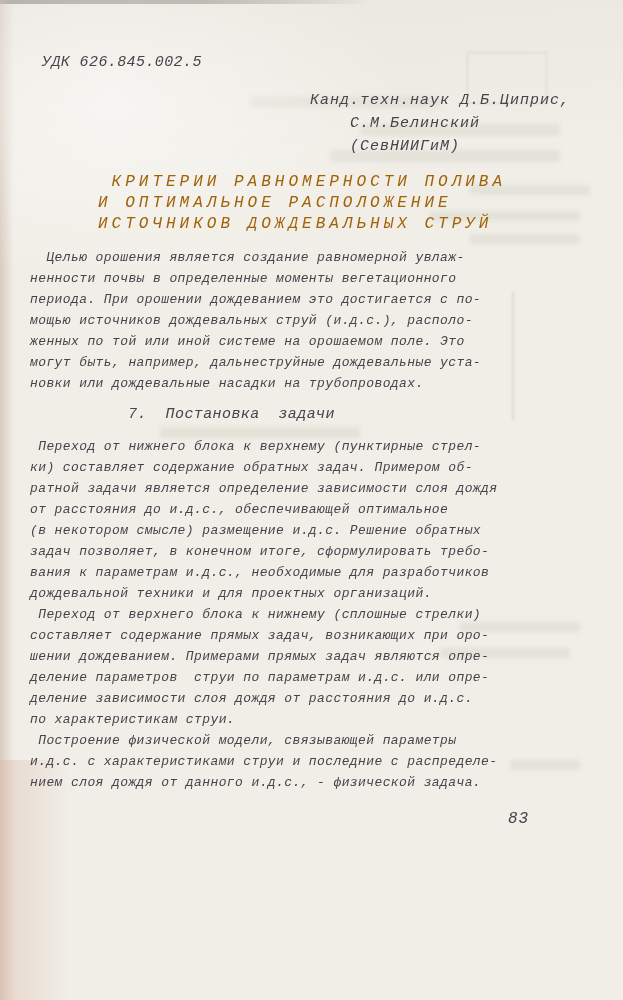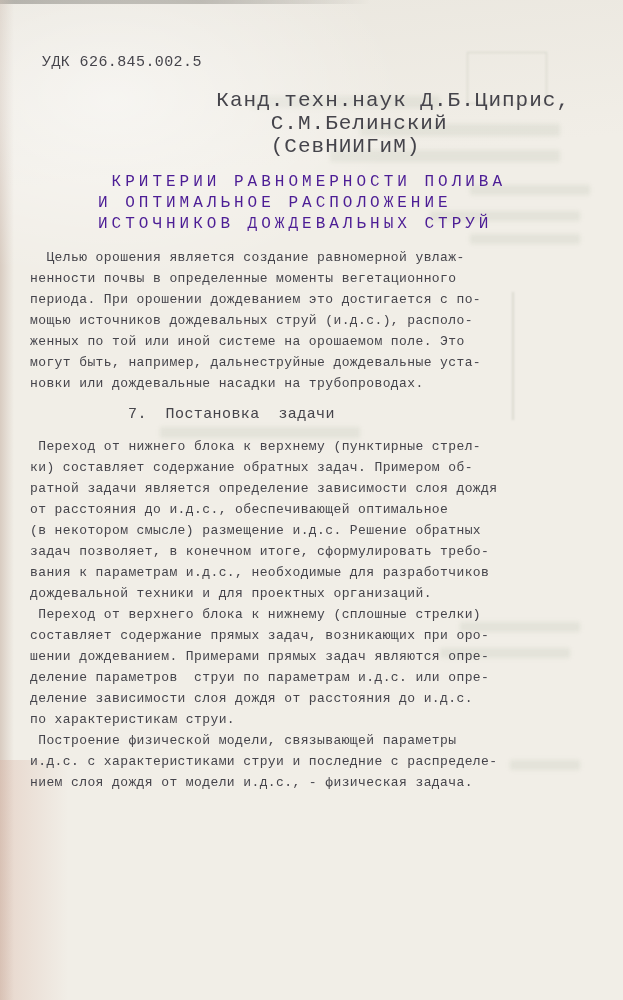--- a/index.html
+++ b/index.html
@@ -4,20 +4,21 @@
 <style>
   html,body{margin:0;padding:0;background:#6e6e6e;}
   .page{
     position:relative;
     width:623px;height:1000px;
     margin:0 auto;
     background:#f1eee7;
     overflow:hidden;
     font-family:"Liberation Mono","DejaVu Sans Mono",monospace;
     color:#45444b;
+    font-style:italic;
   }
   
   .edge-top{
     position:absolute;top:0;left:0;width:370px;height:4px;
     background:linear-gradient(to right,#87857e 0%,#9a978f 55%,rgba(154,151,143,0) 100%);
     filter:blur(0.6px);
   }
   .edge-left{
     position:absolute;top:0;left:0;width:14px;height:100%;
     background:linear-gradient(to right,rgba(186,162,146,0.45),rgba(186,162,146,0));
@@ -56,27 +57,27 @@
     z-index:2;
   }
   .mono{white-space:pre;}
   .udc{
     font-size:15px;letter-spacing:0.4px;line-height:21px;
     padding-left:12px;
   }
   .authors{
     margin:16px 35px 1px auto;
     width:max-content;
-    font-size:21px;letter-spacing:1px;line-height:23px;
+    font-size:15px;letter-spacing:1px;line-height:23px;
   }
   .title{
     margin:14px 0 0 68px;
     font-size:16px;font-weight:normal;
     letter-spacing:4px;line-height:21px;
-    color:#4c1d95;
+    color:#a16207;
   }
   .para{
     margin:0;
     font-size:13px;letter-spacing:0.4px;line-height:21px;
   }
   .para-first{margin-top:12px;}
   .heading{
     margin:10px 0 11px 98px;
     font-size:15px;font-weight:normal;
     letter-spacing:0.4px;line-height:21px;
@@ -134,16 +135,17 @@
 вания к параметрам и.д.с., необходимые для разработчиков
 дождевальной техники и для проектных организаций.</div>
     <div class="para mono"> Переход от верхнего блока к нижнему (сплошные стрелки)
 составляет содержание прямых задач, возникающих при оро-
 шении дождеванием. Примерами прямых задач являются опре-
 деление параметров  струи по параметрам и.д.с. или опре-
 деление зависимости слоя дождя от расстояния до и.д.с.
 по характеристикам струи.</div>
     <div class="para mono"> Построение физической модели, связывающей параметры
 и.д.с. с характеристиками струи и последние с распределе-
-нием слоя дождя от модели и.д.с., - физическая задача.</div>
+нием слоя дождя от данного и.д.с., - физической задача.</div>
+    <div class="pageno mono">83</div>
   </div>
 
 </div>
 
 </body></html>

